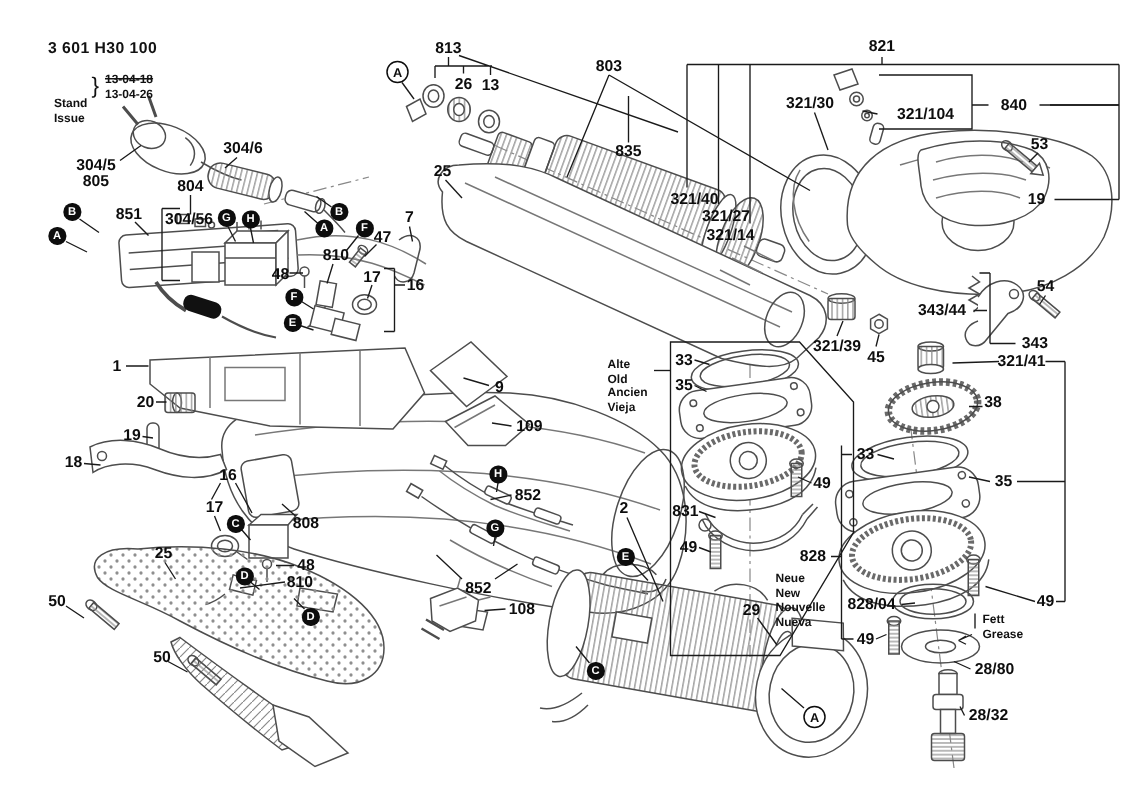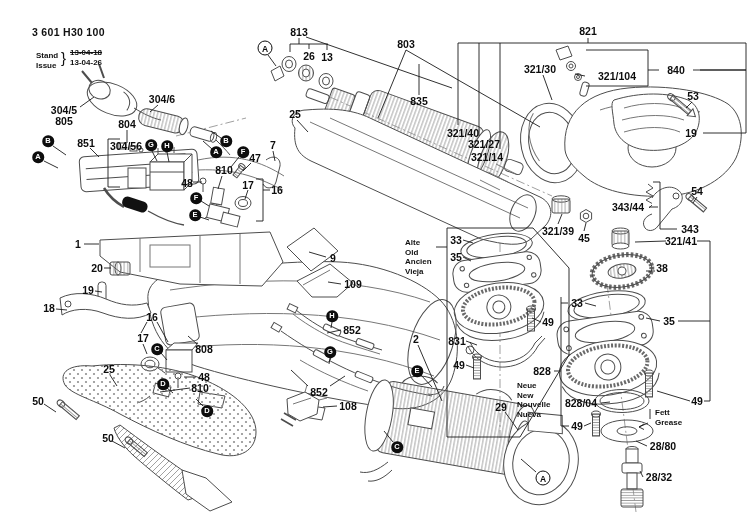--- a/index.html
+++ b/index.html
@@ -8,21 +8,21 @@
   #art{position:absolute;left:0;top:0;z-index:1;}
   #label-layer,#hud{position:absolute;left:0;top:0;width:750px;height:376px;z-index:2;}
   .part-label{position:absolute;transform:translate(-50%,-50%);font-weight:bold;
               font-size:10.5px;line-height:10px;white-space:nowrap;color:#0d0d0d;}
   .marker{position:absolute;transform:translate(-50%,-50%);width:11.5px;height:11.5px;
           border-radius:50%;background:#0d0d0d;color:#fff;font-weight:bold;font-size:7.5px;
           display:flex;align-items:center;justify-content:center;}
   .marker.outline{background:#fff;color:#0d0d0d;border:1.4px solid #0d0d0d;
                   width:13px;height:13px;font-size:8.5px;}
   #type-number{position:absolute;left:32px;top:26px;font-size:10.5px;font-weight:bold;letter-spacing:.3px;}
-  #revision-block{position:absolute;left:36px;top:51px;font-size:8px;font-weight:bold;line-height:10px;}
+  #revision-block{position:absolute;left:36px;top:64px;font-size:8px;font-weight:bold;line-height:10px;}
   #revision-block .row{display:flex;gap:2px;}
   #rev-brace{position:absolute;left:61px;top:49px;font-size:15px;font-weight:normal;}
   #rev-dates{position:absolute;left:70px;top:48px;font-size:8px;font-weight:bold;line-height:10px;}
   .struck{text-decoration:line-through;}
   #figure-box{position:absolute;left:95px;top:46px;background:#000;color:#fff;
               font-size:13px;font-weight:bold;padding:3px 9px 4px 9px;letter-spacing:.3px;}
   .legend{position:absolute;font-size:8px;font-weight:bold;line-height:9.5px;}
   #legend-old{left:405px;top:238px;}
   #legend-new{left:517px;top:381px;}
   #legend-grease{left:655px;top:408px;}

